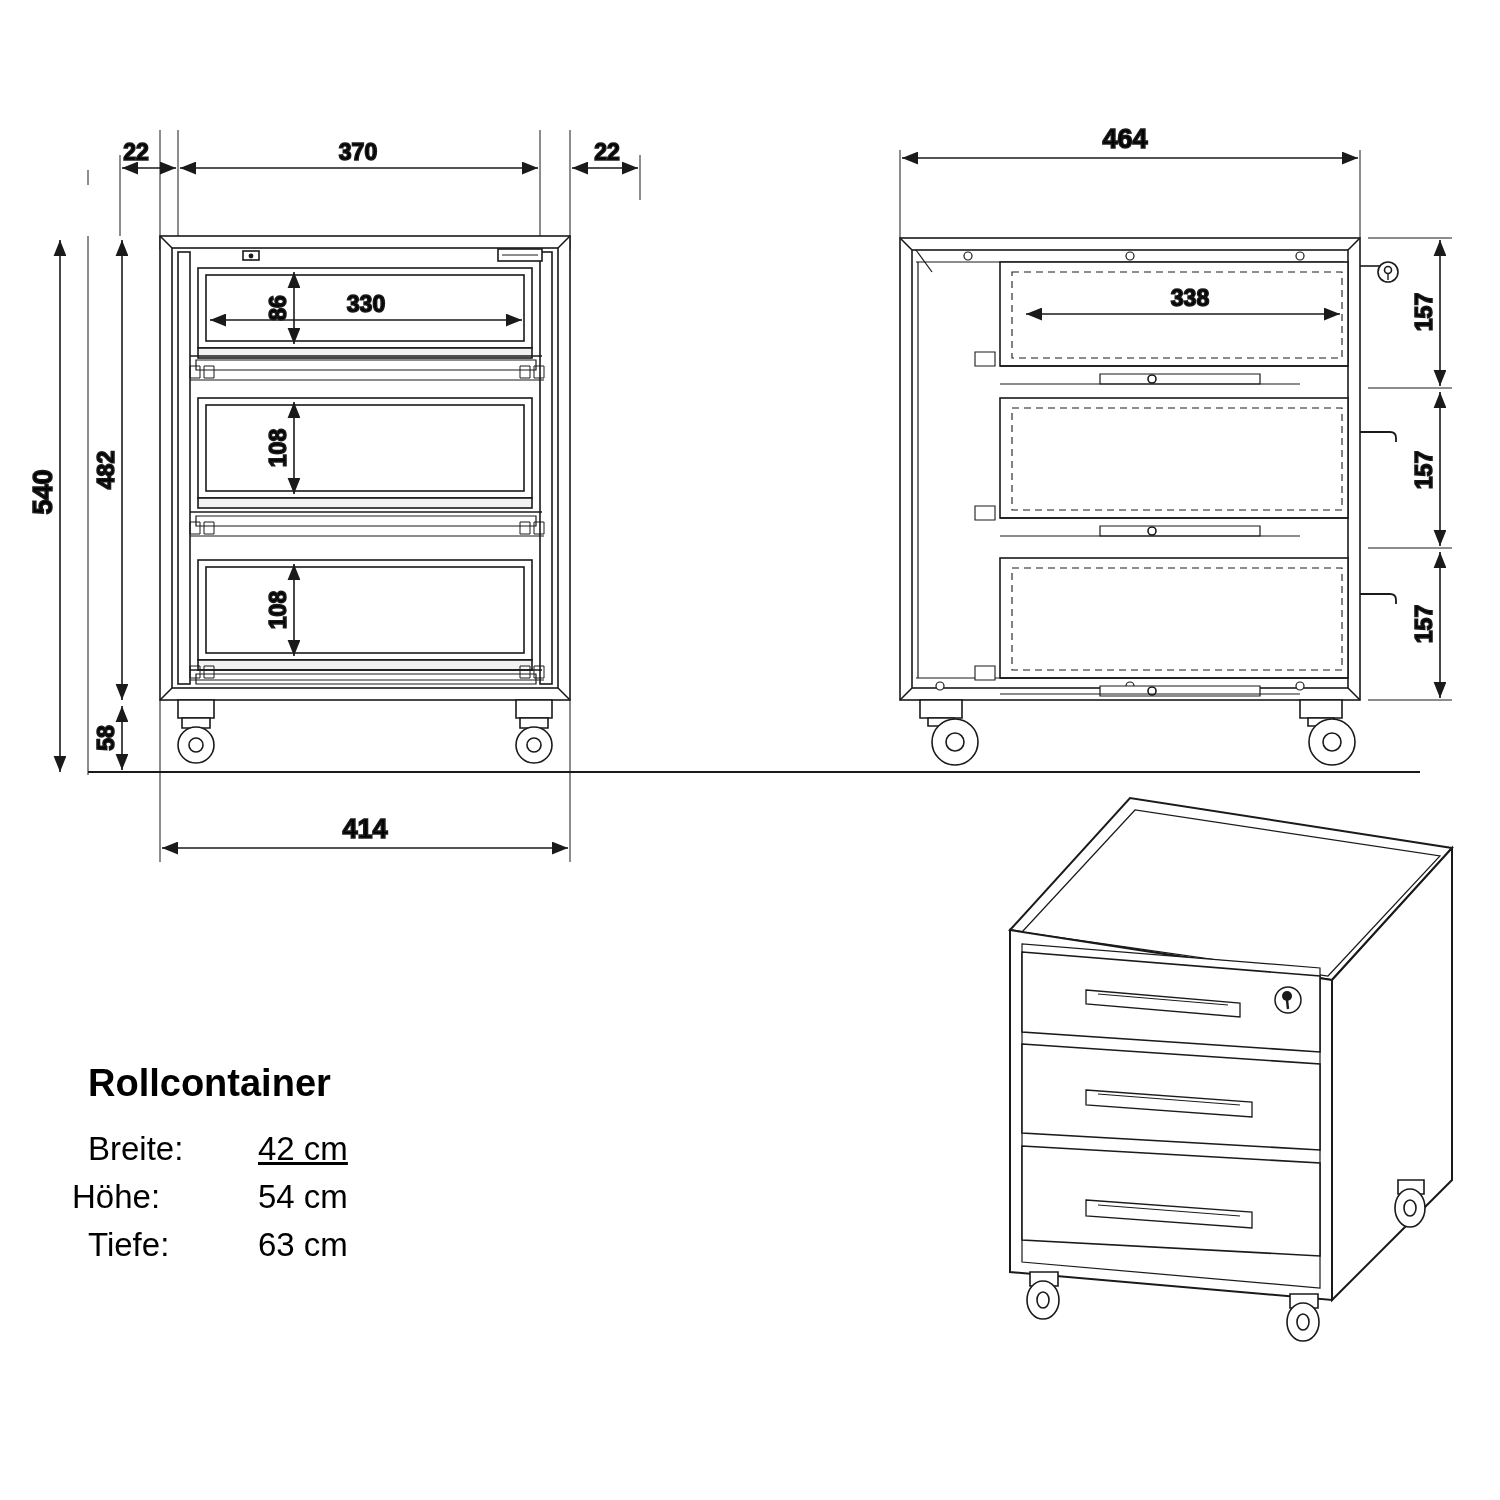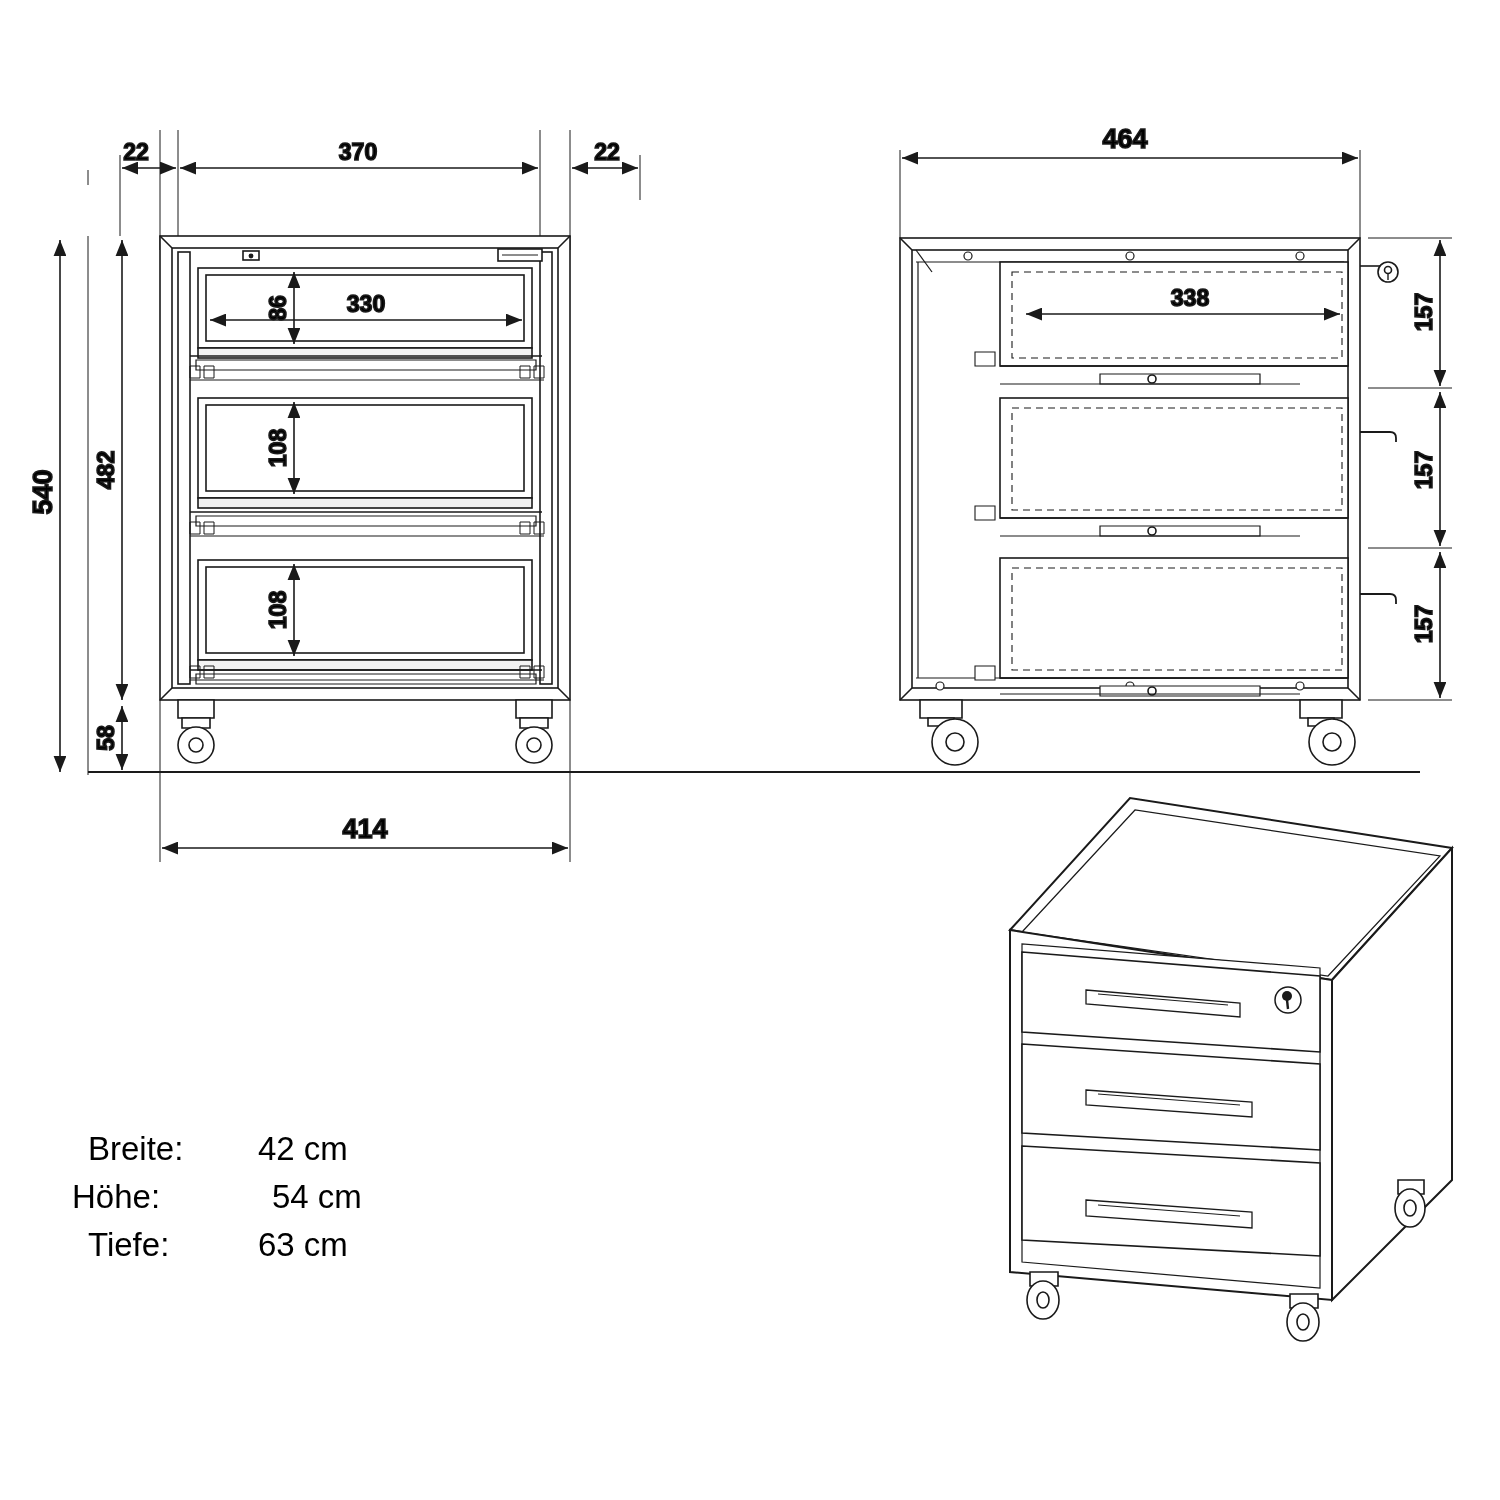--- a/index.html
+++ b/index.html
@@ -273,22 +273,23 @@
     <g>
       <path d="M1398,1180 h26 v14 h-26z" fill="#ffffff"></path>
       <ellipse cx="1410" cy="1208" rx="15" ry="19" fill="#ffffff"></ellipse>
       <ellipse cx="1410" cy="1208" rx="6" ry="8" fill="#ffffff"></ellipse>
     </g>
   </g>
 
   </g>
 </svg>
 
+  <div class="spec-title" style="left:88px;top:1062px;">Rollcontainer</div>
 
   <div class="spec-row" style="left:88px;top:1130px;text-align:right;">Breite:</div>
-  <div class="spec-row" style="left:258px;top:1130px;">42 cm</div>
+  <div class="spec-row" style="left:258px;top:1130px;text-decoration:underline;">42 cm</div>
 
   <div class="spec-row" style="left:72px;top:1178px;">Höhe:</div>
-  <div class="spec-row" style="left:272px;top:1178px;text-align:center;">54 cm</div>
+  <div class="spec-row" style="left:258px;top:1178px;text-align:center;">54 cm</div>
 
   <div class="spec-row" style="left:88px;top:1226px;text-align:right;">Tiefe:</div>
   <div class="spec-row" style="left:258px;top:1226px;">63 cm</div>
 </div>
 
 </body></html>

